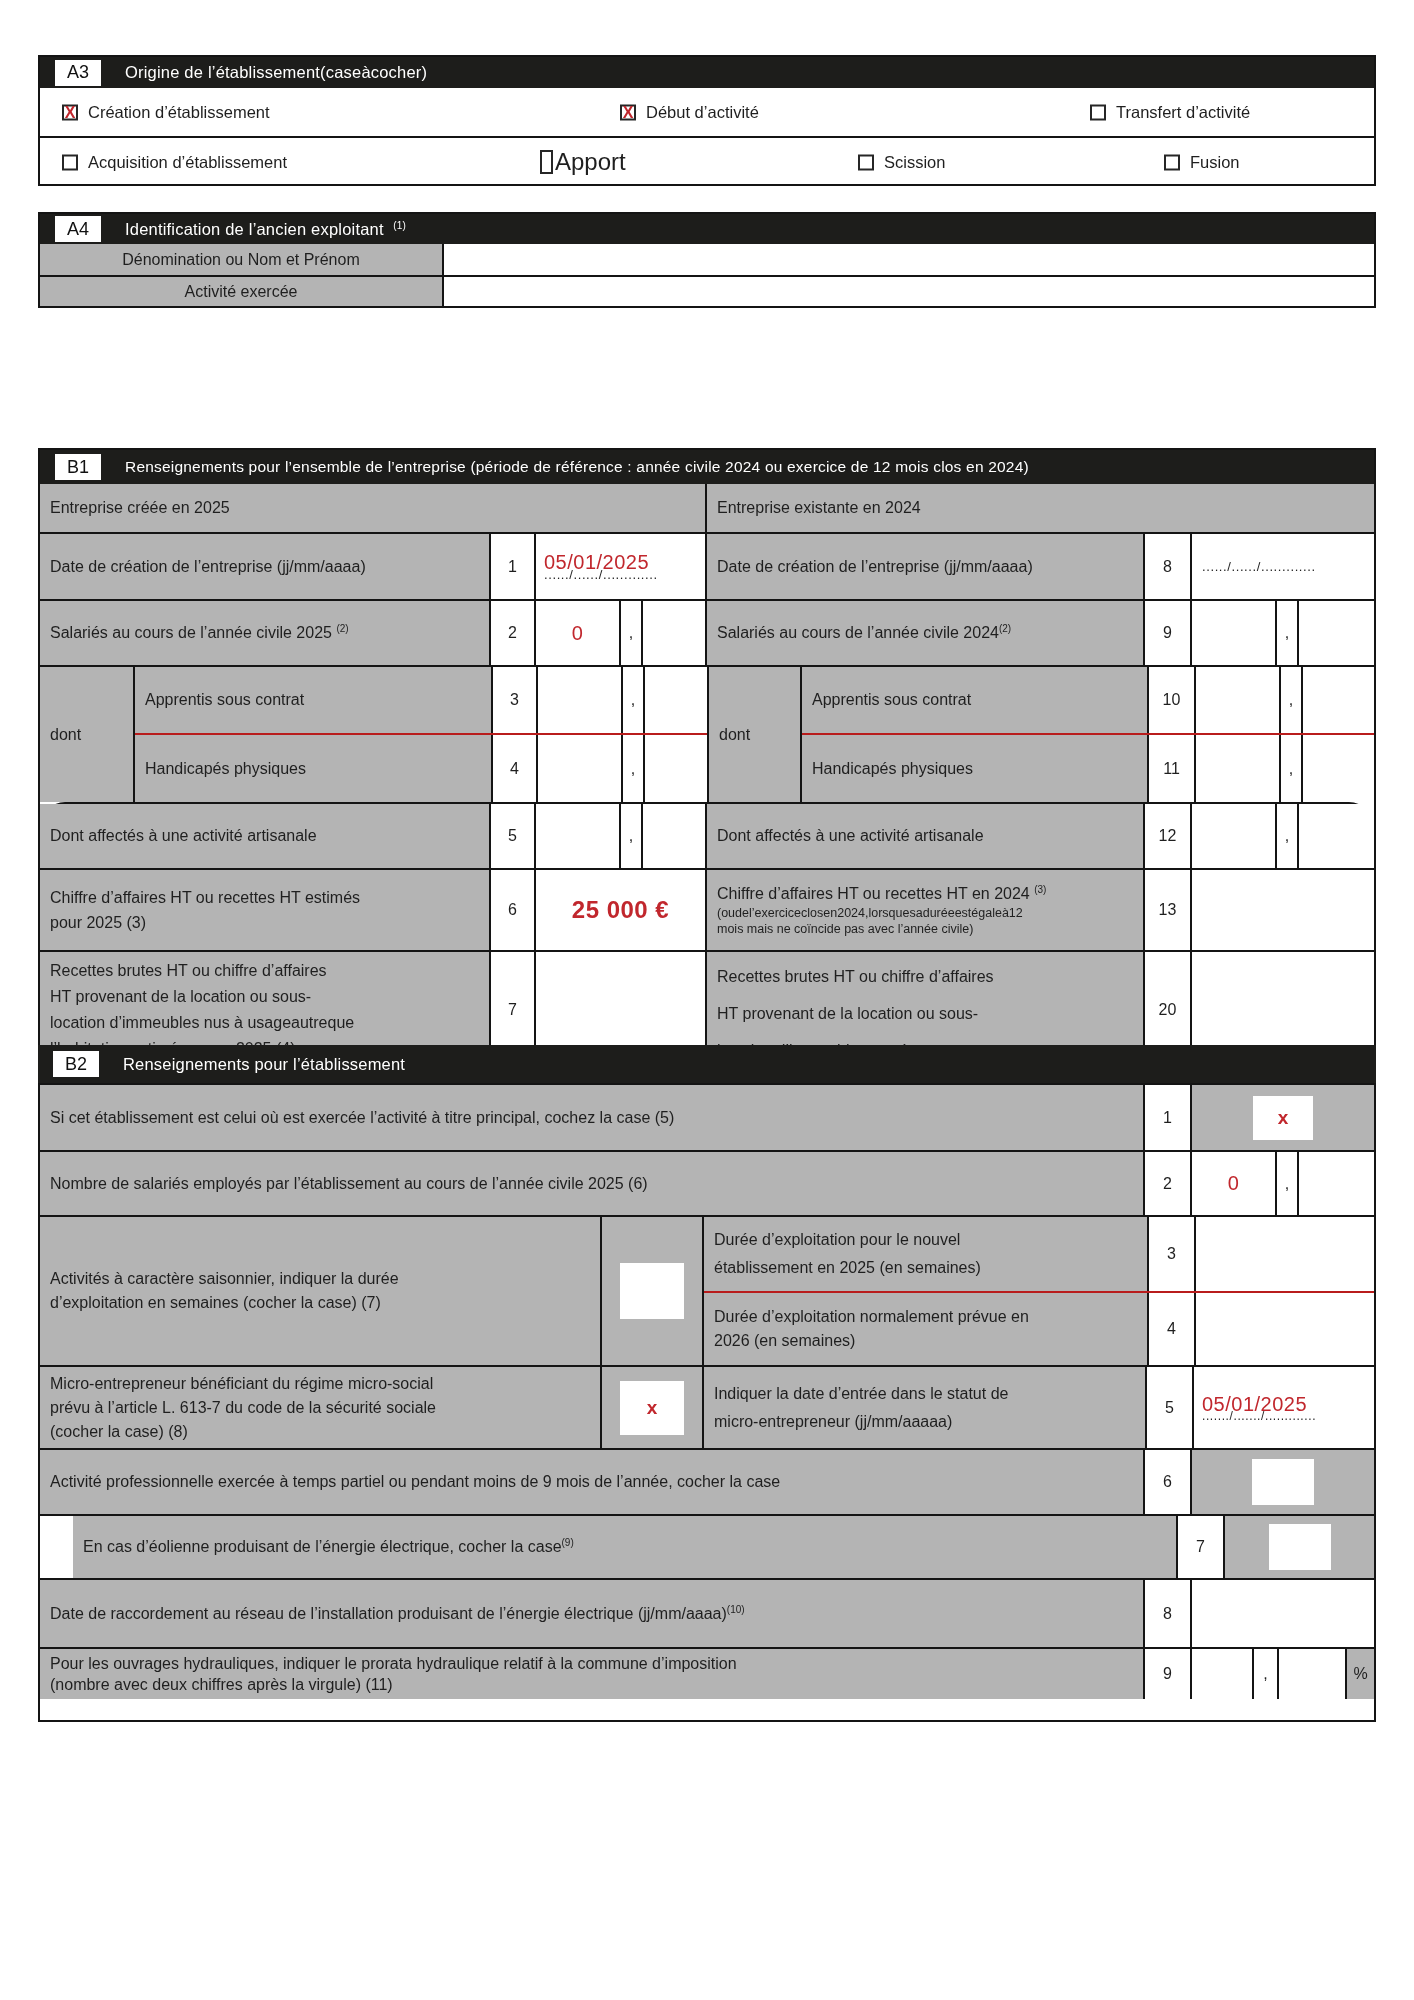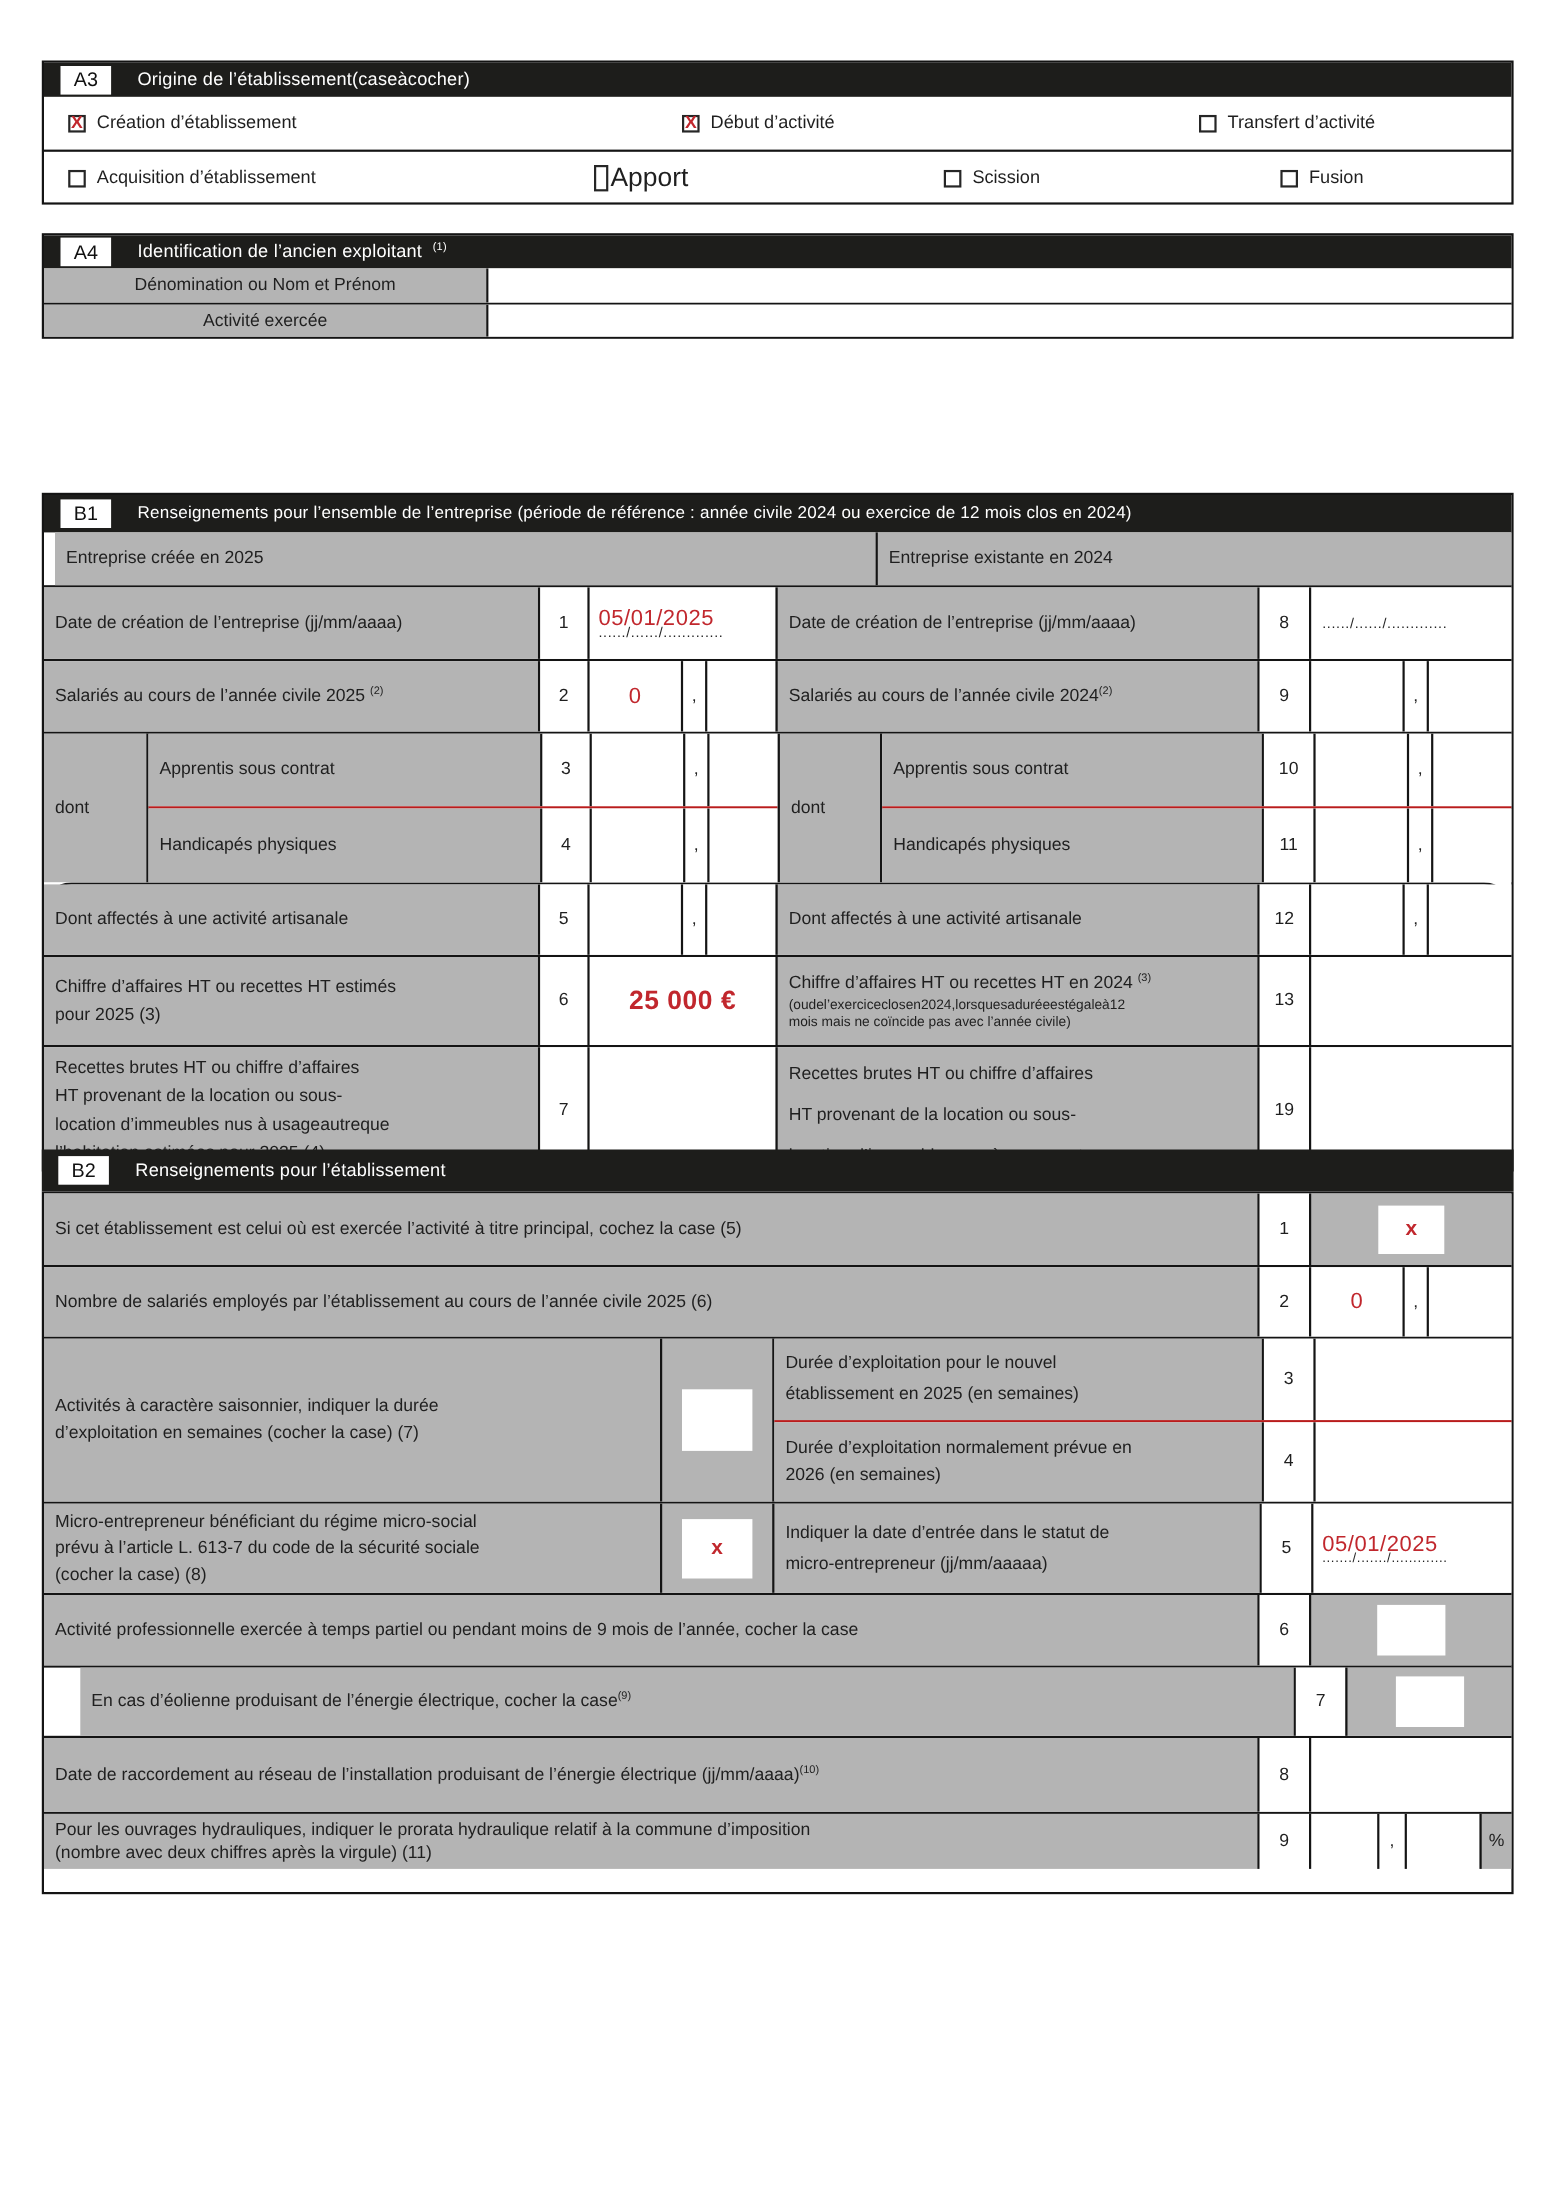--- a/index.html
+++ b/index.html
@@ -117,21 +117,21 @@
       <div class="cell val" style="flex:1;"></div>
     </div>
   </div>
 
   <div class="sec" style="left:38px;top:448px;width:1338px;height:617px;">
     <div class="bar" style="height:34px;">
       <div class="badge">B1</div>
       <div class="bartitle" style="font-size:15.5px;">Renseignements pour l’ensemble de l’entreprise (période de référence : année civile 2024 ou exercice de 12 mois clos en 2024)</div>
     </div>
     <div class="row nt" style="height:48px;">
-      <div class="cell nb lab" style="width:746px;margin-left:10px;">
+      <div class="cell nb lab" style="width:665px;">
           <span>Entreprise créée en 2025</span>
         </div>
       <div class="cell lab" style="flex:1;">
           <span>Entreprise existante en 2024</span>
         </div>
     </div>
 
     <div class="row" style="height:67px;">
       <div class="cell nb lab" style="width:449px;">
           <span>Date de création de l’entreprise (jj/mm/aaaa)</span>
@@ -260,21 +260,21 @@
         <div>location d’immeubles nus à usageautreque</div>
           <div>l’habitation estimées pour 2025 (4)</div>
       </div>
       <div class="cell num" style="width:45px;">7</div>
       <div class="cell val" style="width:171px;"></div>
       <div class="cell lab labcol lh37" style="width:438px;align-items:flex-start;justify-content:flex-start;padding-top:6px;">
         <div>Recettes brutes HT ou chiffre d’affaires</div>
           <div>HT provenant de la location ou sous-</div>
         <div>location d’immeubles nus à usage autre que</div>
       </div>
-      <div class="cell num" style="width:47px;">19</div>
+      <div class="cell num" style="width:47px;">20</div>
       <div class="cell val" style="flex:1;"></div>
     </div>
   </div>
 
   <div class="bar" style="position:absolute;left:38px;top:1045px;width:1338px;height:38px;">
     <div class="badge">B2</div>
     <div class="bartitle">Renseignements pour l’établissement</div>
   </div>
 
   <div class="sec" style="left:38px;top:1083px;width:1338px;height:639px;">

